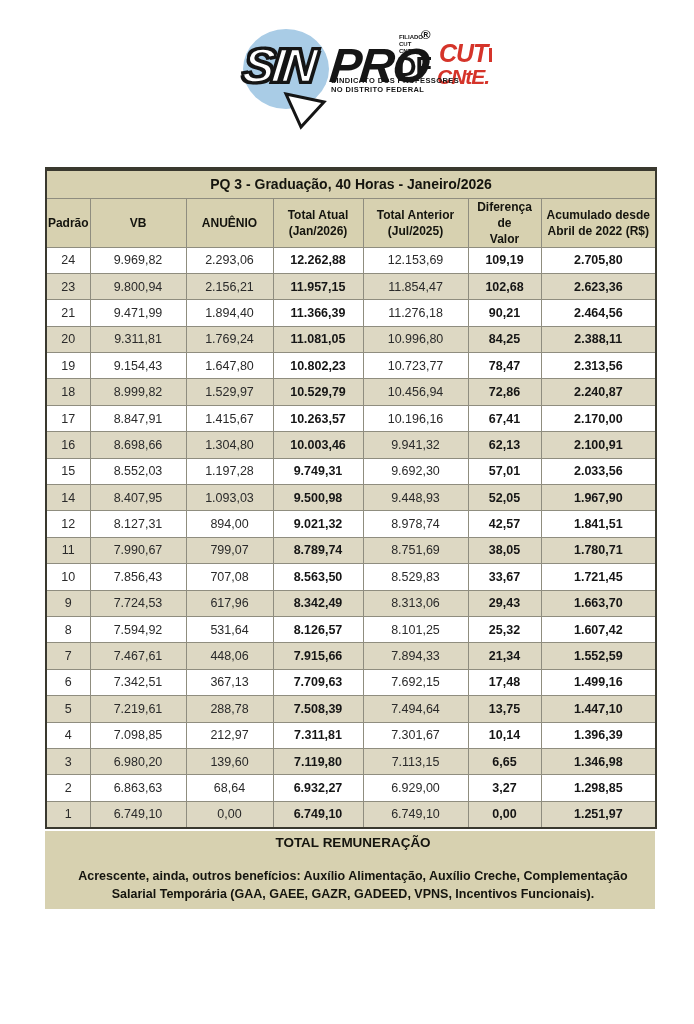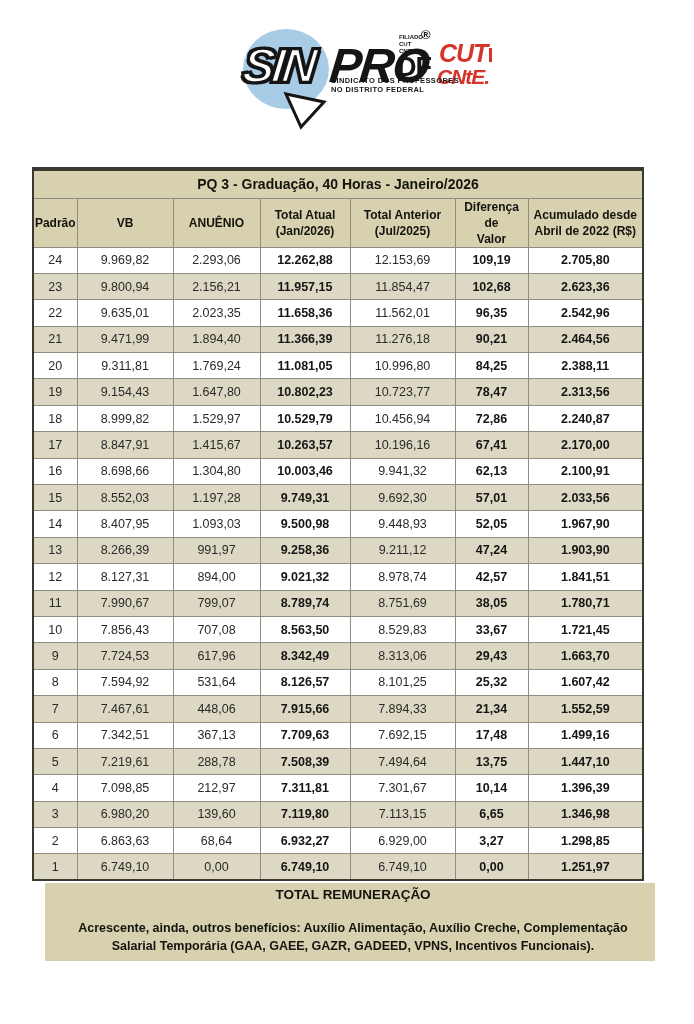--- a/index.html
+++ b/index.html
@@ -35,21 +35,21 @@
   .mini-stack{position:absolute;left:399px;top:34px;font-size:6px;font-weight:bold;color:#151515;line-height:7px;text-transform:uppercase;}
   .reg{position:absolute;left:421px;top:27px;font-size:13px;font-weight:bold;color:#151515;}
   .df{position:absolute;left:397px;top:52px;font-size:27px;font-weight:bold;color:#151515;letter-spacing:-1px;}
   .cut{position:absolute;left:439px;top:39px;font-size:25px;font-weight:bold;font-style:italic;color:var(--red);letter-spacing:-1px;}
   .cut:after{content:"";display:inline-block;width:3px;height:14px;background:var(--red);margin-left:2px;}
   .cnte{position:absolute;left:437px;top:65px;font-size:21px;font-weight:bold;font-style:italic;color:var(--red);letter-spacing:-1px;}
   .logo-subtitle{position:absolute;left:331px;top:76px;font-size:7.5px;font-weight:bold;color:#151515;line-height:9px;letter-spacing:.4px;}
 
   
   table{
-    border-collapse:collapse;table-layout:fixed;width:610px;margin-left:32px;
+    border-collapse:collapse;table-layout:fixed;width:610px;margin-left:45px;
     border:2px solid var(--frame);border-top:4px solid var(--frame);
   }
   th,td{border:1px solid var(--grid);text-align:center;vertical-align:middle;padding:0;}
   th.title{
     background:var(--tan);height:29px;font-size:14px;font-weight:bold;color:#14140e;
   }
   tr.head-row th{
     background:var(--tan);height:42px;font-size:12px;font-weight:bold;color:#14140e;line-height:16px;
   }
   tr.head-row th .l2:empty{display:none;}
@@ -145,29 +145,20 @@
       <tr>
         <td>23</td>
         <td>9.800,94</td>
         <td>2.156,21</td>
         <td class="b">11.957,15</td>
         <td>11.854,47</td>
         <td class="b">102,68</td>
         <td class="b">2.623,36</td>
       </tr>
       <tr>
-        <td>22</td>
-        <td>9.635,01</td>
-        <td>2.023,35</td>
-        <td class="b">11.658,36</td>
-        <td>11.562,01</td>
-        <td class="b">96,35</td>
-        <td class="b">2.542,96</td>
-      </tr>
-      <tr>
         <td>21</td>
         <td>9.471,99</td>
         <td>1.894,40</td>
         <td class="b">11.366,39</td>
         <td>11.276,18</td>
         <td class="b">90,21</td>
         <td class="b">2.464,56</td>
       </tr>
       <tr>
         <td>20</td>
@@ -226,29 +217,20 @@
       <tr>
         <td>14</td>
         <td>8.407,95</td>
         <td>1.093,03</td>
         <td class="b">9.500,98</td>
         <td>9.448,93</td>
         <td class="b">52,05</td>
         <td class="b">1.967,90</td>
       </tr>
       <tr>
-        <td>13</td>
-        <td>8.266,39</td>
-        <td>991,97</td>
-        <td class="b">9.258,36</td>
-        <td>9.211,12</td>
-        <td class="b">47,24</td>
-        <td class="b">1.903,90</td>
-      </tr>
-      <tr>
         <td>12</td>
         <td>8.127,31</td>
         <td>894,00</td>
         <td class="b">9.021,32</td>
         <td>8.978,74</td>
         <td class="b">42,57</td>
         <td class="b">1.841,51</td>
       </tr>
       <tr>
         <td>11</td>

